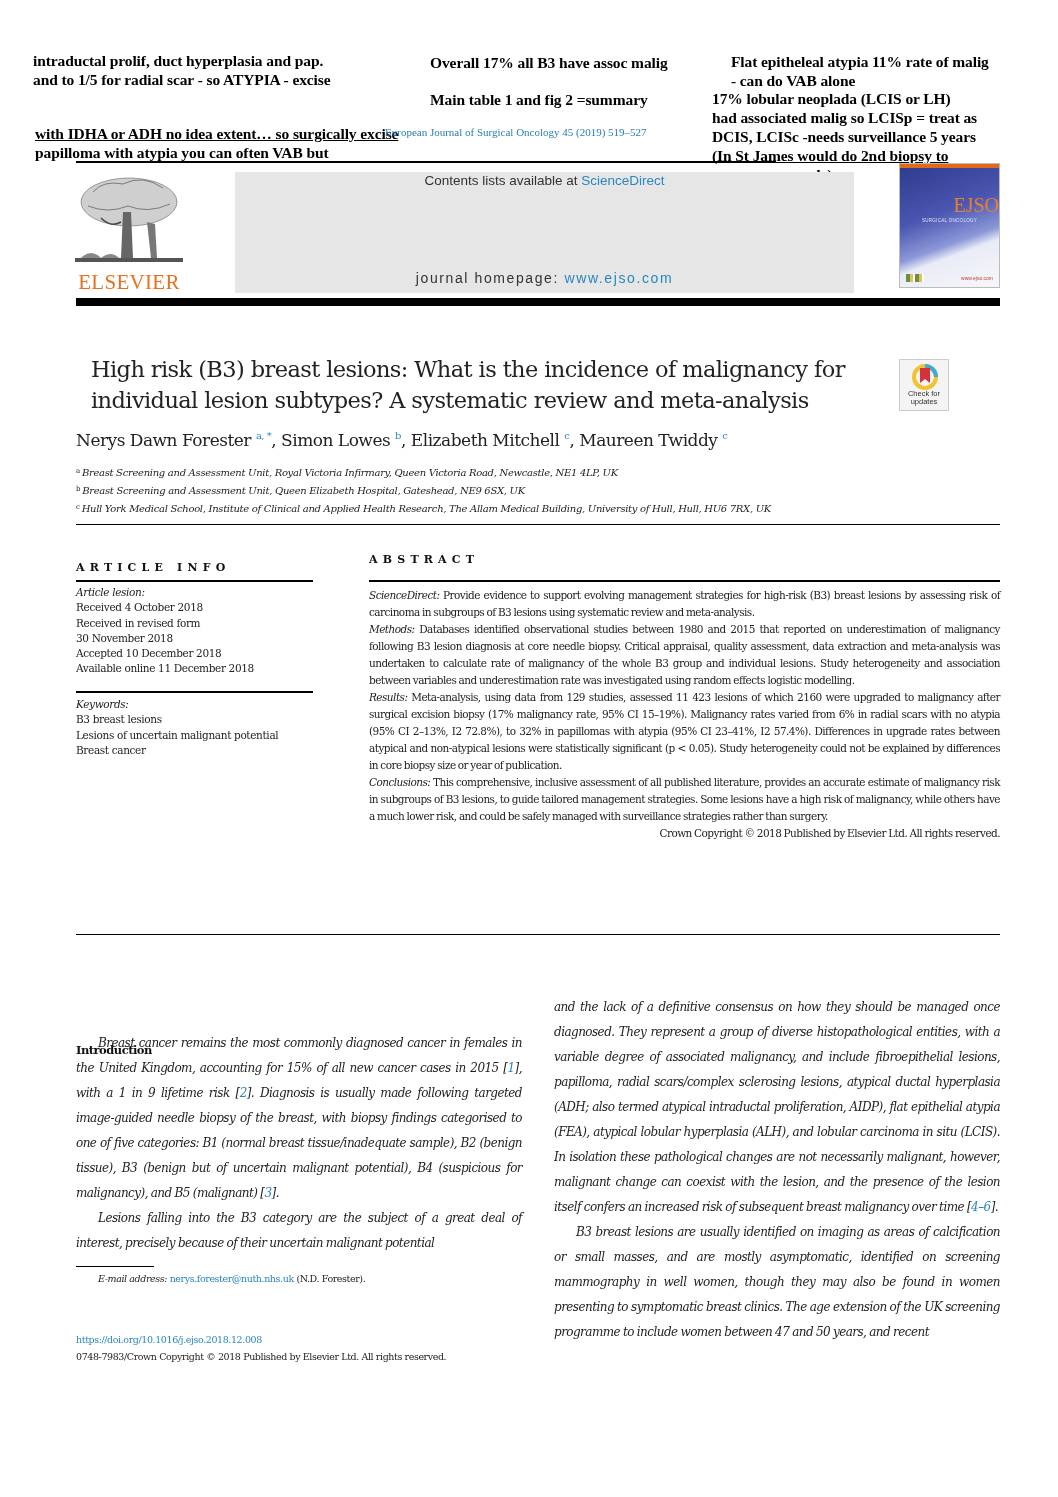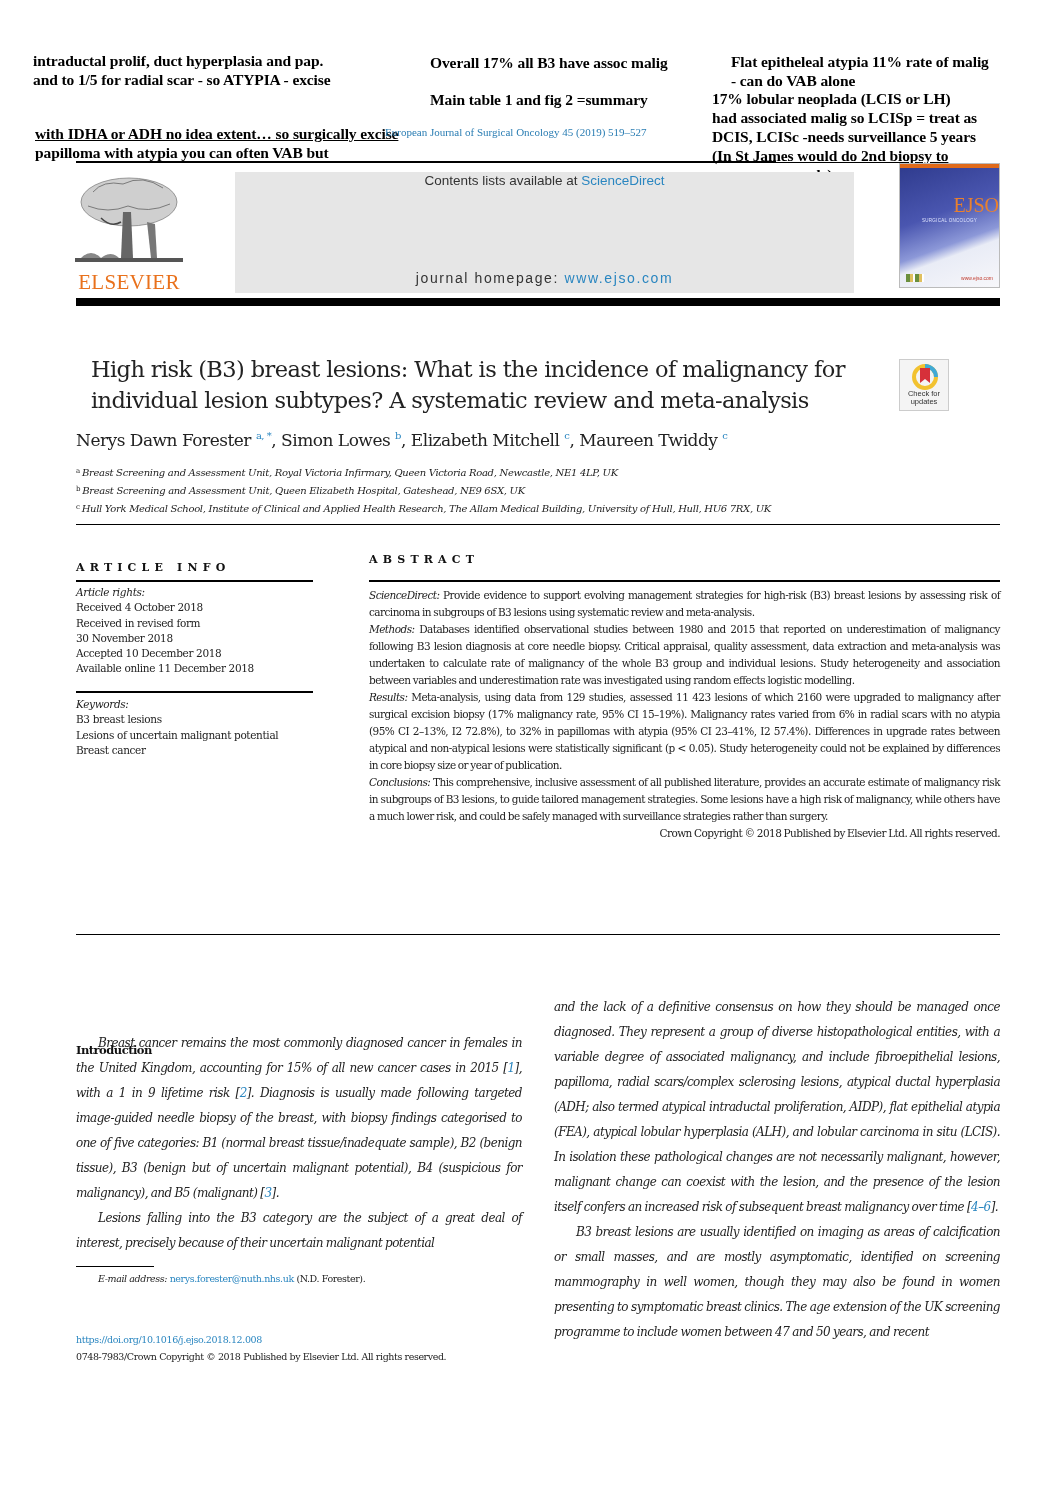--- a/index.html
+++ b/index.html
@@ -153,21 +153,21 @@
   <div><sup>a</sup><span>Breast Screening and Assessment Unit, Royal Victoria Infirmary, Queen Victoria Road, Newcastle, NE1 4LP, UK</span></div>
   <div><sup>b</sup><span>Breast Screening and Assessment Unit, Queen Elizabeth Hospital, Gateshead, NE9 6SX, UK</span></div>
   <div><sup>c</sup><span>Hull York Medical School, Institute of Clinical and Applied Health Research, The Allam Medical Building, University of Hull, Hull, HU6 7RX, UK</span></div>
 </div>
 
 <div class="rule-thin" style="left:76px; top:524px; width:924px;"></div>
 
 <div class="spaced-head" style="left:76px; top:553px;margin-top:8px;">ARTICLE INFO</div>
 <div class="rule-thin" style="left:76px; top:580px; width:237px; height:2px;"></div>
 <div class="info">
-  <div class="it">Article rights:</div>
+  <div class="it">Article lesion:</div>
   <div>Received 4 October 2018</div>
   <div>Received in revised form</div>
   <div>30 November 2018</div>
   <div>Accepted 10 December 2018</div>
   <div>Available online 11 December 2018</div>
 </div>
 <div class="rule-thin" style="left:76px; top:691px; width:237px; height:2px;"></div>
 <div class="info" style="top:697px;">
   <div class="it">Keywords:</div>
   <div>B3 breast lesions</div>

